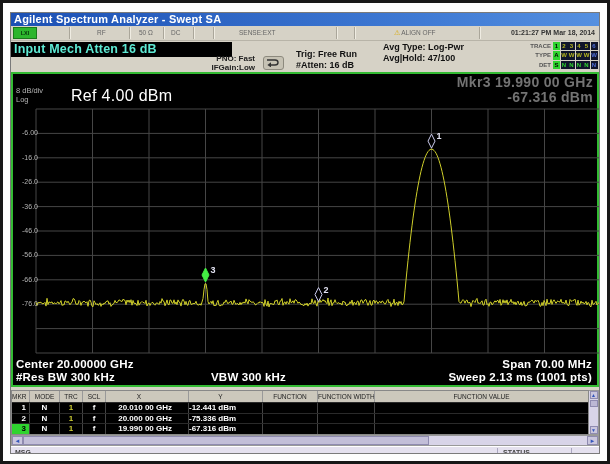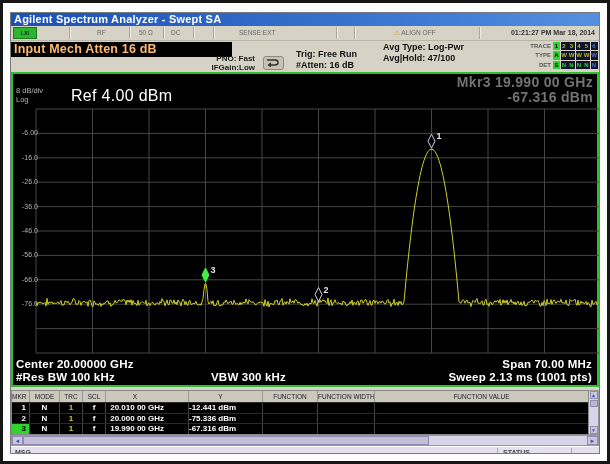--- a/index.html
+++ b/index.html
@@ -15,21 +15,21 @@
   .statusrow{height:14px;flex:0 0 14px;background:#d6d2c6;position:relative;
              border-bottom:1px solid #b8b4a8;font-size:6.5px;color:#666;}
   .statusrow .cellv{position:absolute;top:1px;bottom:1px;width:1px;background:#aaa69a;box-shadow:1px 0 0 #efece2;}
   .ann{position:absolute;top:3px;white-space:nowrap;}
   .lxi{position:absolute;left:2px;top:1px;width:22px;height:10px;background:#2db52d;border:1px solid #1a7a1a;
        color:#05330a;font-size:5.5px;font-weight:bold;text-align:center;line-height:10px;}
   .time{position:absolute;right:4px;top:3px;font-size:7px;color:#333;font-weight:bold;white-space:nowrap;}
   .warn{color:#d8a800;font-size:7px;margin-right:1px;}
   
   .annot{height:31px;flex:0 0 31px;position:relative;background:#d6d2c6;font-size:8.5px;}
-  .msgbox{position:absolute;left:0;top:1px;width:218px;height:15px;background:#000;color:#fdba74;
+  .msgbox{position:absolute;left:0;top:1px;width:218px;height:15px;background:#000;color:#5eead4;
           font-size:12.5px;font-weight:bold;line-height:15px;padding-left:3px;letter-spacing:.2px;}
   .pno{position:absolute;left:148px;top:13px;width:96px;text-align:right;color:#222;font-weight:bold;
        font-size:8px;line-height:9px;}
   .sweepicon{position:absolute;left:252px;top:15px;width:19px;height:12px;background:#c6c2b4;
              border:1px solid #8d8a7e;border-radius:3px;}
   .trig{position:absolute;left:285px;top:8px;color:#111;font-weight:bold;font-size:9px;line-height:11px;}
   .avg{position:absolute;left:372px;top:1px;color:#111;font-weight:bold;font-size:9px;line-height:11px;}
   .legend{position:absolute;right:1px;top:0;}
   .legrow{display:flex;align-items:center;height:9.5px;}
   .leglabel{width:30px;text-align:right;font-size:6px;color:#555;margin-right:2px;font-weight:bold;}
@@ -52,21 +52,21 @@
   .mtable{flex:0 0 41px;display:flex;background:#d6d2c6;}
   .mtable-main{flex:1;display:flex;flex-direction:column;border:1px solid #888;box-sizing:border-box;}
   .mt-head{display:flex;height:11px;flex:0 0 11px;background:#ccc8bc;font-size:6.5px;color:#222;}
   .mt-head .hc{border-right:1px solid #999;text-align:center;line-height:11px;overflow:hidden;white-space:nowrap;}
   .mt-row{display:flex;height:9.6px;flex:0 0 9.6px;background:#000;color:#fff;font-size:8px;font-weight:bold;
           border-top:1px solid #2a2a2a;}
   .mt-row .rc{border-right:1px solid #444;line-height:9.5px;overflow:hidden;white-space:nowrap;}
   .c-mkr{width:18px;text-align:right;padding-right:3px;box-sizing:border-box;}
   .c-mode{width:29px;text-align:center;} .c-trc{width:22px;text-align:center;}
   .c-scl{width:22px;text-align:center;}
-  .c-x{width:83px;text-align:right;padding-right:24px;box-sizing:border-box;}
+  .c-x{width:83px;text-align:right;padding-right:16px;box-sizing:border-box;}
   .c-y{width:74px;padding-right:10px;box-sizing:border-box;}
   .c-f{width:54px;} .c-fw{width:56px;} .c-fv{flex:1;border-right:none!important;}
   .trcval{color:#cccc33;} .mkr-active{background:#2fd42f;color:#000;}
   .vscroll{flex:0 0 10px;background:#d8d4e8;border:1px solid #999;border-left:none;box-sizing:border-box;
            display:flex;flex-direction:column;align-items:center;}
   .sbtn{width:8px;height:8px;background:#cac6de;border:1px solid #8f8bb0;box-sizing:border-box;
         color:#3355bb;font-size:5px;line-height:6px;text-align:center;}
   .vthumb{width:8px;height:7px;background:#bcb8d4;border:1px solid #8f8bb0;box-sizing:border-box;margin-top:1px;}
   .vspace{flex:1;}
   
@@ -214,21 +214,21 @@
           <span class="ylabel" style="top: 153px;">-46.0</span>
           <span class="ylabel" style="top: 177.4px;">-56.0</span>
           <span class="ylabel" style="top: 201.8px;">-66.0</span>
           <span class="ylabel" style="top: 226.2px;">-76.0</span>
         </div>
       <div class="dispbot" style="top:284px">
         <span class="l">Center 20.00000 GHz</span>
         <span class="r">Span 70.00 MHz</span>
       </div>
       <div class="dispbot" style="top:297px">
-        <span class="l">#Res BW 100 kHz</span>
+        <span class="l">#Res BW 300 kHz</span>
         <span class="c">VBW 300 kHz</span>
         <span class="r">Sweep  2.13 ms (1001 pts)</span>
       </div>
     </div>
 
     <div class="gap"></div>
 
     <div class="mtable">
       <div class="mtable-main">
         <div class="mt-head">

